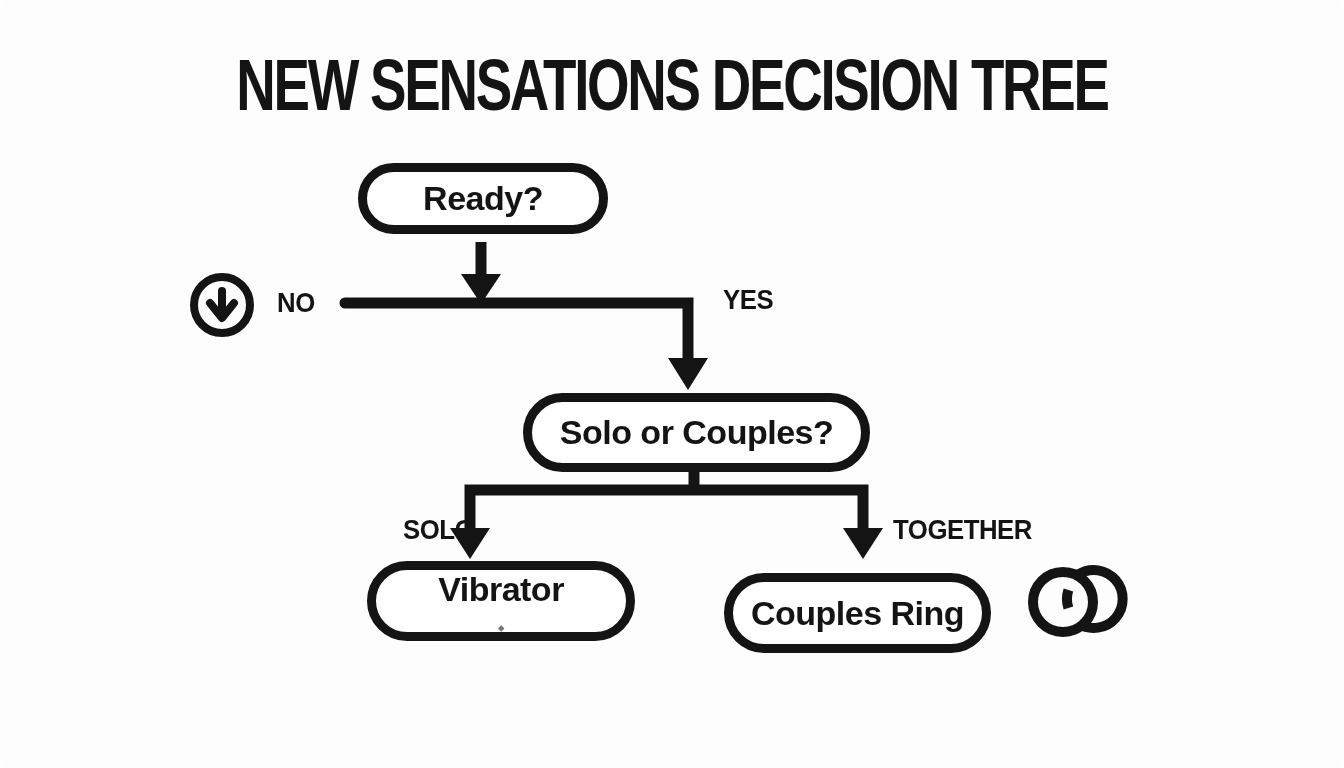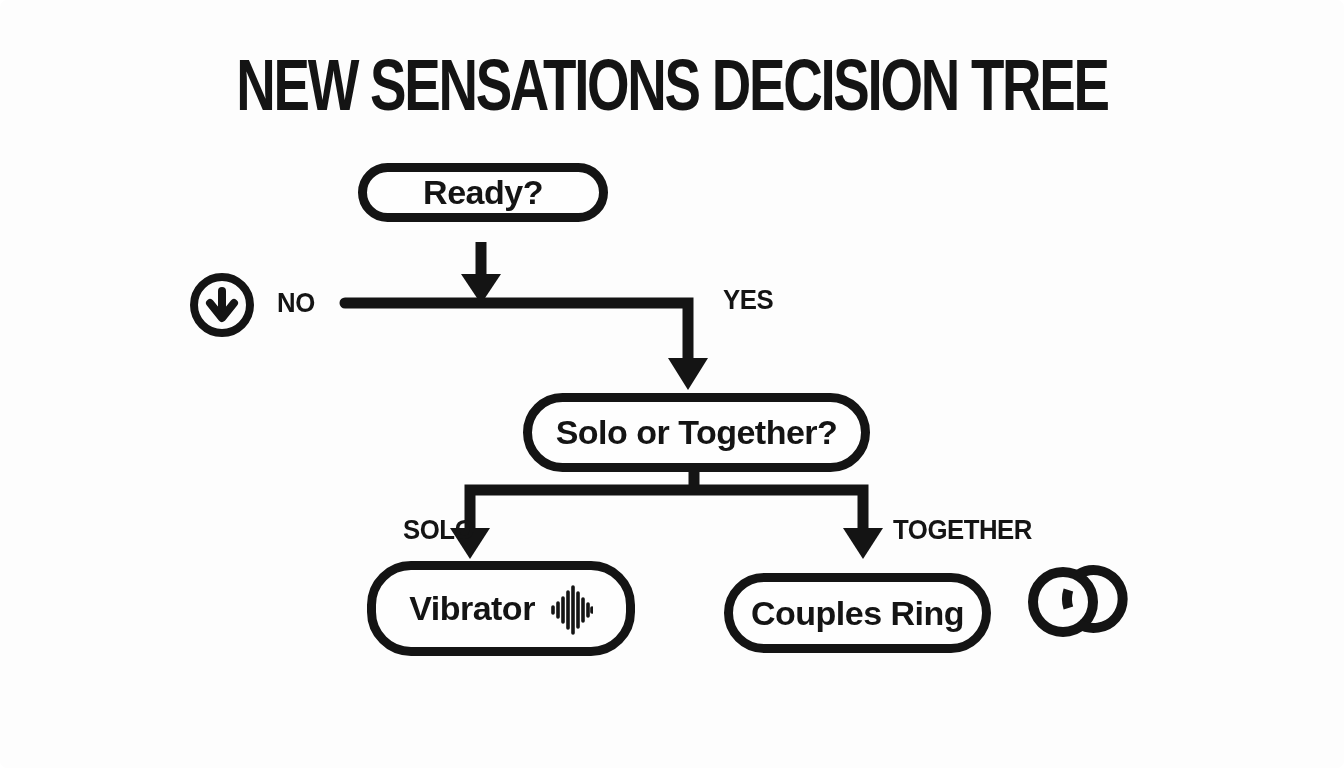--- a/index.html
+++ b/index.html
@@ -39,23 +39,23 @@
     background: #fefefe;
     display: flex;
     align-items: center;
     justify-content: center;
     gap: 14px;
     font-size: 34px;
     font-weight: bold;
     letter-spacing: -0.5px;
     color: #141414;
   }
-  .node-ready    { left: 358px; top: 163px; width: 250px; height: 59px; align-items: center; }
+  .node-ready    { left: 358px; top: 163px; width: 250px; height: 71px; align-items: center; }
   .node-branch   { left: 523px; top: 393px; width: 347px; height: 79px; }
-  .node-vibrator { left: 367px; top: 561px; width: 268px; height: 95px; }
+  .node-vibrator { left: 367px; top: 561px; width: 268px; height: 80px; flex-direction: column; }
   .node-couples  { left: 724px; top: 561px; width: 267px; height: 80px; margin-top: 12px; }
   .edge-label {
     position: absolute;
     font-size: 28px;
     font-weight: bold;
     letter-spacing: -0.5px;
     color: #141414;
     transform: scaleX(0.92);
     transform-origin: 0 0;
     white-space: nowrap;
@@ -118,21 +118,21 @@
         <path d="M1068.4 590.0 A 29 29 0 0 0 1068.4 608.0" stroke-width="10"></path>
       </g>
     </g>
   </svg>
 
   <div class="node node-ready">
     <span>Ready?</span>
   </div>
 
   <div class="node node-branch">
-    <span>Solo or Together?</span>
+    <span>Solo or Couples?</span>
   </div>
 
   <div class="node node-vibrator">
     <span>Vibrator</span>
     <svg class="wave-icon" viewBox="0 0 44 56">
       <g stroke="#141414" stroke-width="3.6" stroke-linecap="round">
         <line x1="4" y1="25" x2="4" y2="31"></line>
         <line x1="9" y1="21" x2="9" y2="35"></line>
         <line x1="14" y1="16" x2="14" y2="40"></line>
         <line x1="19" y1="10" x2="19" y2="46"></line>

